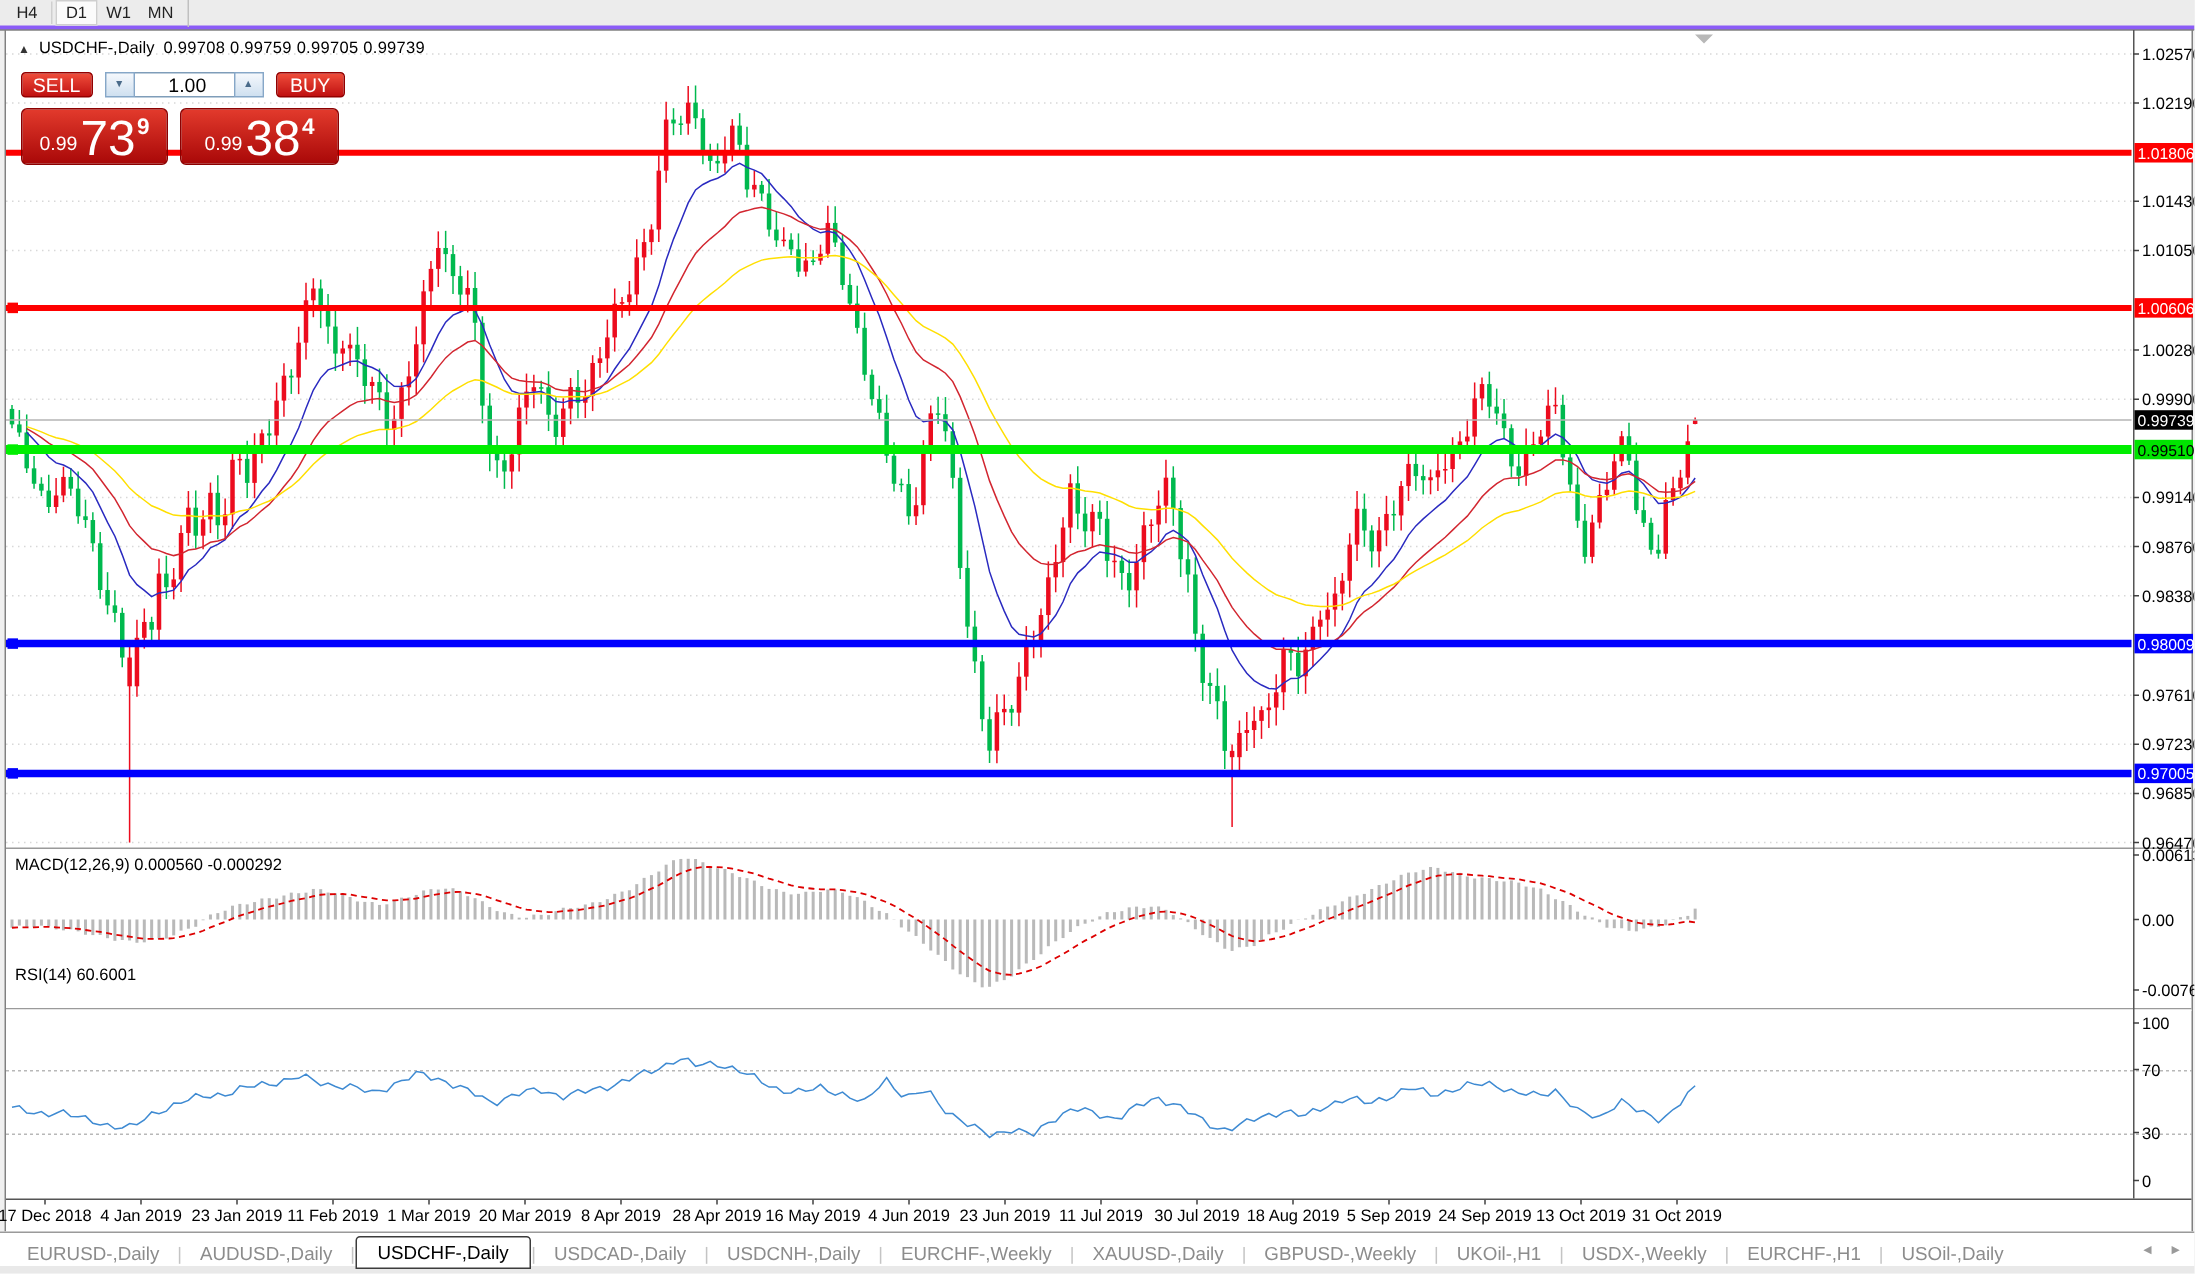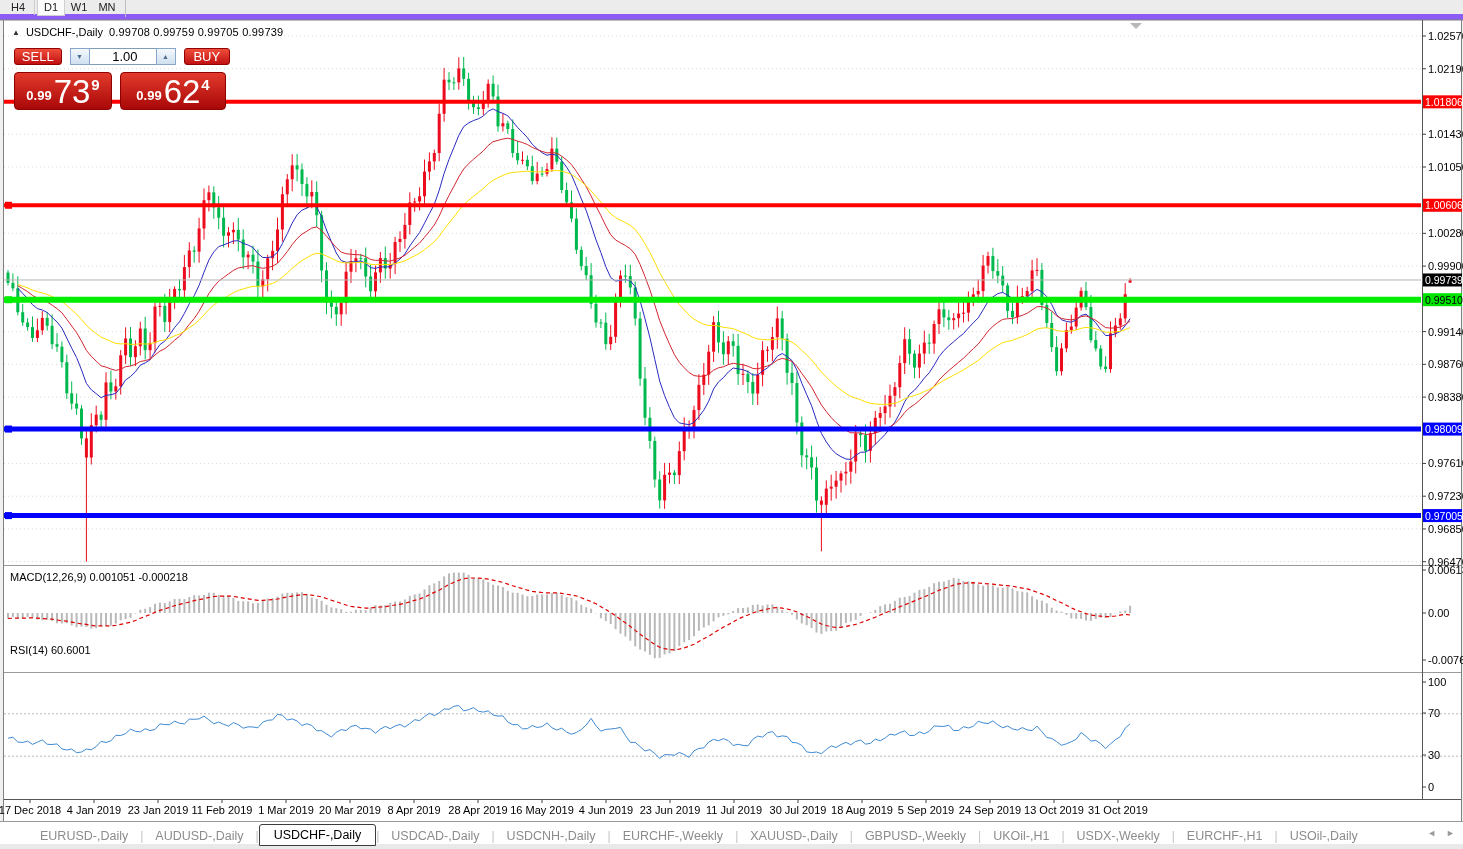--- a/index.html
+++ b/index.html
@@ -2,21 +2,21 @@
 <html><head>
 <meta charset="utf-8">
 <style>
   *{margin:0;padding:0;box-sizing:border-box}
   html,body{width:1463px;height:849px;overflow:hidden;background:#f0f0f0;
     font-family:"Liberation Sans",sans-serif;-webkit-font-smoothing:antialiased}
   #root{position:relative;width:1463px;height:849px;background:#f0f0f0}
 
   
   #tf-bar{position:absolute;left:0;top:0;width:1463px;height:20px;background:#ececec;
-    border-bottom:6px solid #8b5cf6;display:flex;align-items:center;padding-left:4px}
+    border-bottom:3px solid #8b5cf6;display:flex;align-items:center;padding-left:4px}
   .tf-btn{width:28px;height:17px;font-size:11px;color:#222;display:flex;align-items:center;
     justify-content:center;background:transparent;border:1px solid transparent;cursor:default}
   .tf-btn.active{background:#fbfbfb;border:1px solid #cfcfcf}
   .tf-sep{width:1px;height:15px;background:#cfcfcf;margin:0 2px}
   .tf-sep.tall{height:19px;background:#c0c0c0;margin-left:4px}
 
   
   #chart-svg{position:absolute;left:0;top:0;z-index:1}
   #chart-svg text{font-family:"Liberation Sans",sans-serif}
 
@@ -36,30 +36,30 @@
   .spin-btn{width:20px;background:linear-gradient(#f5f8fc,#cfe0f0);border:1px solid #86a7c8;
     display:flex;align-items:center;justify-content:center;color:#4a6b8a;font-size:7px;cursor:pointer}
   #vol-field{width:66px;background:#fff;border-top:1px solid #7f9db9;border-bottom:1px solid #7f9db9;
     font-size:13px;color:#000;display:flex;align-items:center;justify-content:flex-end;padding-right:18px}
   #trade-row3{display:flex;margin-top:4px}
   .price-box{height:38px;background:linear-gradient(#e23a2c,#a90808);border:1px solid #8c0000;
     border-radius:4px;color:#fff;display:flex;align-items:flex-end;justify-content:center;
     padding-bottom:2px;cursor:pointer}
   #sell-price-box{width:98px}
   #buy-price-box{width:106px;margin-left:8px}
-  .pb-small{font-size:13px;font-weight:bold;margin:0 2px 4px 0}
+  .pb-small{font-size:13px;font-weight:normal;margin:0 2px 4px 0}
   .pb-big{font-size:33px;font-weight:normal;line-height:30px}
   .pb-sup{font-size:15px;font-weight:bold;margin:0 0 14px 1px}
 
   
   .ind-label{position:absolute;z-index:2;font-size:11px;color:#000;white-space:nowrap}
 
   
   #tab-bar{position:absolute;left:0;top:821px;width:1463px;height:28px;background:#fff;
-    border-top:1px solid #9a9a9a;z-index:2;display:flex;align-items:center;padding-left:28px}
+    border-top:1px solid #9a9a9a;z-index:2;display:flex;align-items:center;padding-left:6px}
   #tab-bar::after{content:"";position:absolute;left:0;bottom:0;width:100%;height:5px;background:#e9e9e9}
   .tab{font-size:12.5px;color:#8c8c8c;padding:2px 12px;white-space:nowrap;cursor:pointer;z-index:1}
   .tab.active{color:#000;background:#fff;border:1px solid #3c3c3c;border-radius:3px 3px 0 0;
     padding:3px 14px;margin-top:-2px}
   .tab-sep{color:#c4c4c4;font-size:12px;z-index:1}
   #tab-arrows{position:absolute;right:8px;top:6px;display:flex;gap:10px;z-index:1}
   .tab-arrow{color:#9a9a9a;font-size:9px;cursor:pointer}
 </style>
 </head>
 <body>
@@ -952,27 +952,27 @@
       <button id="buy-btn" class="btn-red">BUY</button>
     </div>
     <div id="trade-row3">
       <div id="sell-price-box" class="price-box">
         <span class="pb-small">0.99</span>
         <span class="pb-big">73</span>
         <span class="pb-sup">9</span>
       </div>
       <div id="buy-price-box" class="price-box">
         <span class="pb-small">0.99</span>
-        <span class="pb-big">62</span>
+        <span class="pb-big">38</span>
         <span class="pb-sup">4</span>
       </div>
     </div>
   </div>
 
-  <div class="ind-label" style="left:10px;top:571px">MACD(12,26,9) 0.001051 -0.000218</div>
+  <div class="ind-label" style="left:10px;top:571px">MACD(12,26,9) 0.000560 -0.000292</div>
   <div class="ind-label" style="left:10px;top:644px">RSI(14) 60.6001</div>
 
   <div id="tab-bar">
     <div class="tab">EURUSD-,Daily</div>
       <span class="tab-sep">|</span>
       <div class="tab">AUDUSD-,Daily</div>
       <span class="tab-sep">|</span>
       <div class="tab active">USDCHF-,Daily</div>
       <span class="tab-sep">|</span>
       <div class="tab">USDCAD-,Daily</div>

